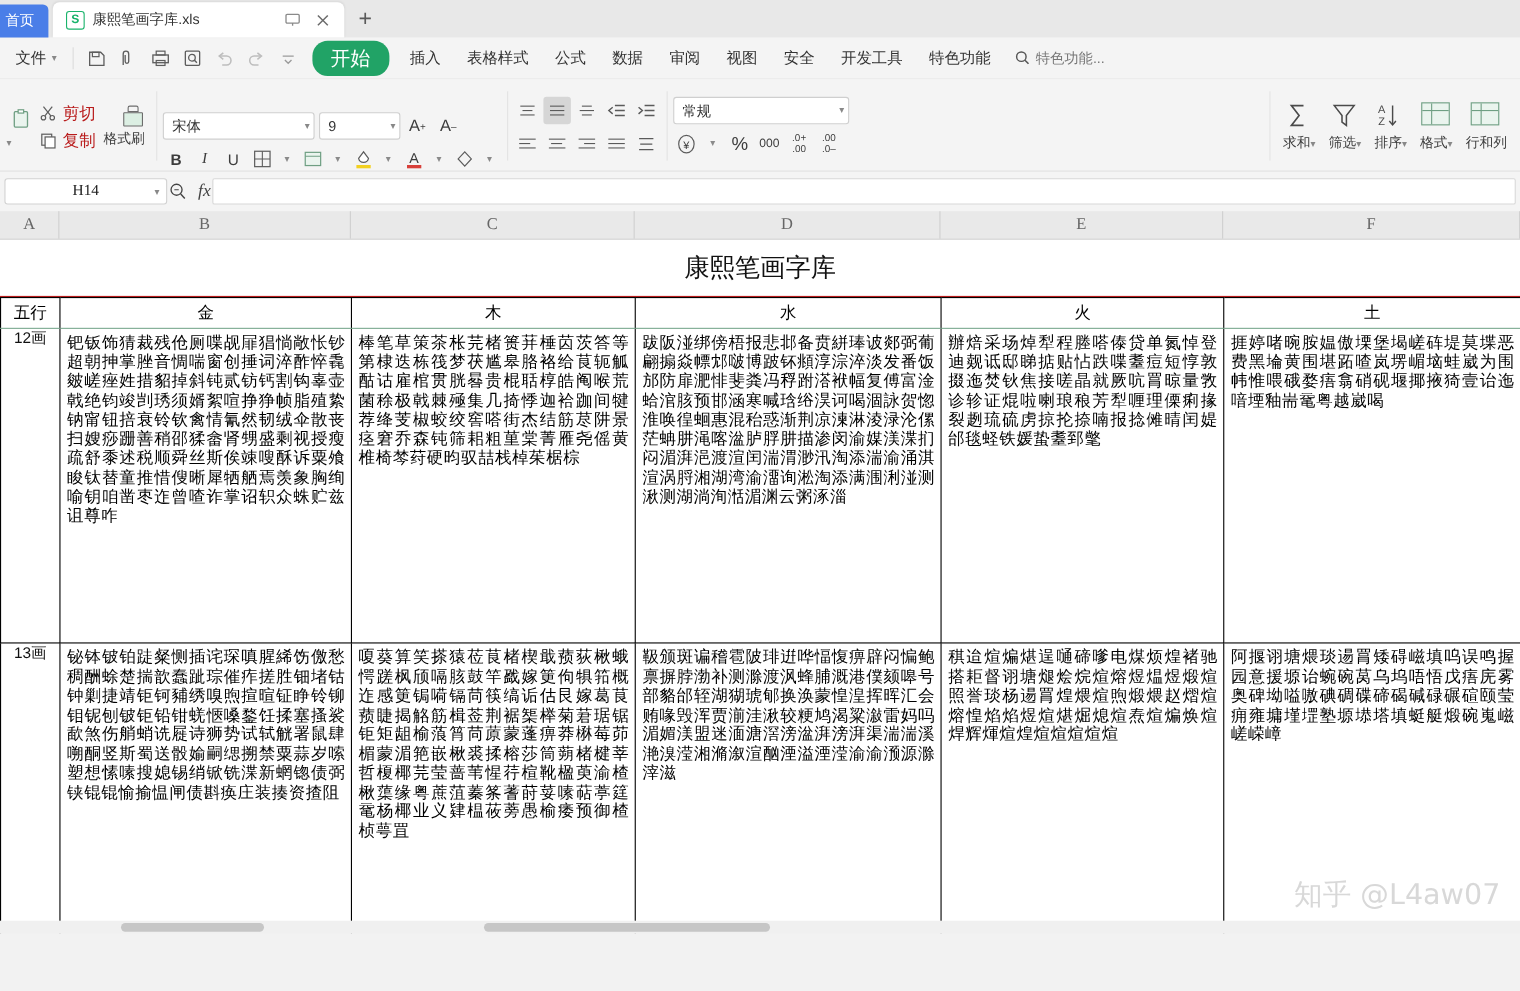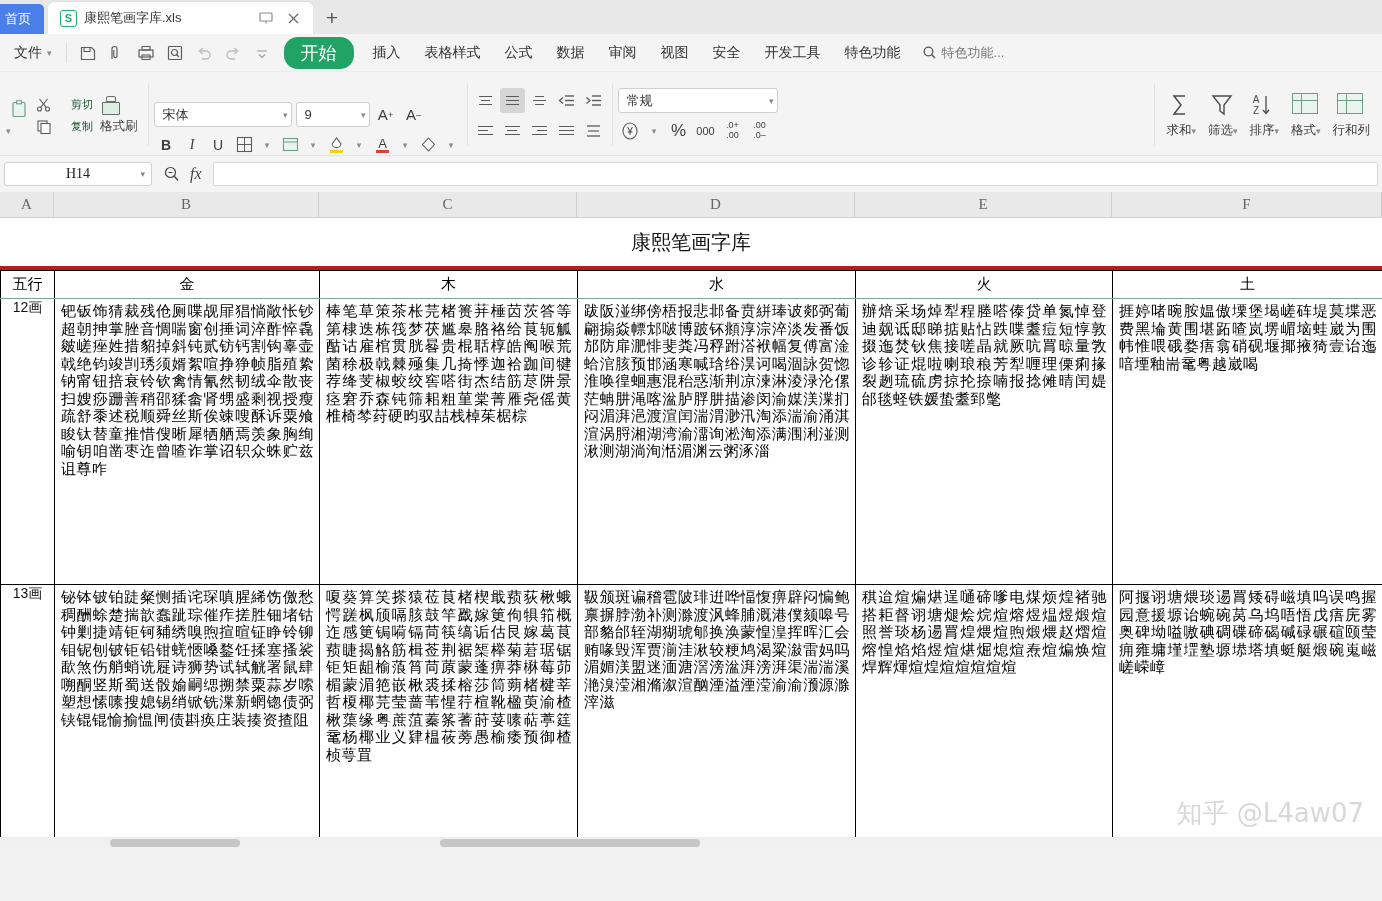--- a/index.html
+++ b/index.html
@@ -41,22 +41,22 @@
   }
   .menu-item{ font-size:14px; color:#333; padding:4px 11px; white-space:nowrap;}
   .searchbox{ display:flex;align-items:center;gap:5px; font-size:13px; color:#777; margin-left:8px;}
 
   
   .ribbon{ height:84px; background:#f4f4f4; display:flex; align-items:stretch; padding:4px 0 0 0;
            border-bottom:1px solid #e2e2e2; position:relative; overflow:hidden;}
   .rgroup{ display:flex; align-items:center; padding:0 6px; position:relative; }
   .rgroup + .rgroup::before{ content:""; position:absolute; left:0; top:7px; bottom:9px; width:1px; background:#e3e3e3;}
   .clip-col{ display:flex; flex-direction:column; justify-content:center; gap:4px;}
-  .clip-item{ display:flex; align-items:center; gap:19px; font-size:11px; color:#14532d; padding:1px 3px;}
-  .fmtpainter{ display:flex; flex-direction:column; align-items:flex-start; font-size:12.5px; color:#3c3c3c; padding:0 4px;}
+  .clip-item{ display:flex; align-items:center; gap:5px; font-size:15px; color:#b91c1c; padding:1px 3px;}
+  .fmtpainter{ display:flex; flex-direction:column; align-items:flex-end; font-size:12.5px; color:#3c3c3c; padding:0 4px;}
   .brush{ width:22px; height:22px; position:relative; }
   .brush i{ position:absolute; left:6px; top:0; width:10px; height:6px; border:1.3px solid #6c6c6c; border-radius:2px 2px 0 0;}
   .brush u{ position:absolute; left:2px; top:6px; width:18px; height:13px; border:1.3px solid #6c6c6c; background:#dcefe3; border-radius:1px;}
   .font-col{ display:flex; flex-direction:column; gap:5px; justify-content:center;margin-top:28px;}
   .font-row1{ display:flex; align-items:center; gap:4px;}
   .inputsel{ height:25px; border:1px solid #cfcfcf; background:#fff; border-radius:3px; display:flex; align-items:center;
              padding:0 3px 0 8px; font-size:13px; color:#333;}
   .inputsel .caret{ margin-left:auto; padding-left:6px;}
   .szbtn{ width:24px;height:24px; display:flex;align-items:center;justify-content:center; font-size:15px; color:#3c3c3c;}
   .font-row2{ display:flex; align-items:center; gap:1px;}
@@ -80,31 +80,31 @@
   .nbtn{ height:24px; min-width:24px; display:flex;align-items:center;justify-content:center; font-size:13px; color:#3c3c3c; padding:0 2px;}
   .tiny{ font-size:9px; line-height:1.05; color:#3c3c3c; text-align:center;}
   .ribbon-right{ margin-left:auto; display:flex; }
 
   
   .fbar{ height:36px; background:#f4f4f4; display:flex; align-items:center; gap:0; padding:0 4px;}
   .namebox{ width:148px; height:24px; background:#fff; border:1px solid #d2d2d2; border-radius:3px;
             display:flex; align-items:center; justify-content:center; position:relative;
             font-family:"Liberation Serif","DejaVu Serif",serif; font-size:14px; color:#222;}
   .namebox .caret{ position:absolute; right:6px;}
-  .fxbox{ display:flex; align-items:center; gap:9px; margin:0 11px; color:#444;}
+  .fxbox{ display:flex; align-items:center; gap:9px; margin:0 1px; color:#444;}
   .fxbox .fx{ font-family:"Liberation Serif",serif; font-style:italic; font-size:16px;}
   .finput{ flex:1; height:24px; background:#fff; border:1px solid #d8d8d8; border-radius:2px;}
 
   
   .colhdr{ height:26px; display:flex; background:#e9e9e9; border-bottom:1px solid #cfcfcf;
            font-family:"Liberation Serif","DejaVu Serif",serif; font-size:15px; color:#666;}
   .colhdr div{ display:flex; align-items:center; justify-content:center; border-right:1px solid #cfcfcf;}
   .sheet{ position:relative; background:#fff; height:631px; overflow:hidden;}
   .titlerow{ height:52px; display:flex; align-items:center; justify-content:center;
-             font-size:20px; color:#111; border-bottom:4px solid #b91c1c;
+             font-size:23px; color:#111; border-bottom:1px solid #b91c1c;
              font-family:"DejaVu Sans","Liberation Sans",sans-serif;}
   table.kx{ border-collapse:collapse; table-layout:fixed; width:1382px;}
   table.kx th, table.kx td{ border:1px solid #000; vertical-align:top; }
   table.kx th{ height:28px; font-size:15px; font-weight:normal; text-align:center; vertical-align:middle;
                border-bottom:1.5px solid #7ba98f;}
   .rowlab{ width:54px; text-align:center; vertical-align:middle; font-size:14px; color:#111;}
   .cellchars{ padding:4px 5px 4px 6px; font-size:15px; line-height:1.17; letter-spacing:0.5px;
               font-family:"DejaVu Sans","Liberation Sans",sans-serif; color:#000;
               word-break:break-all; text-align:justify;}
   .watermark{ position:absolute; right:18px; bottom:18px; font-size:26px; color:#d8d8d8;

